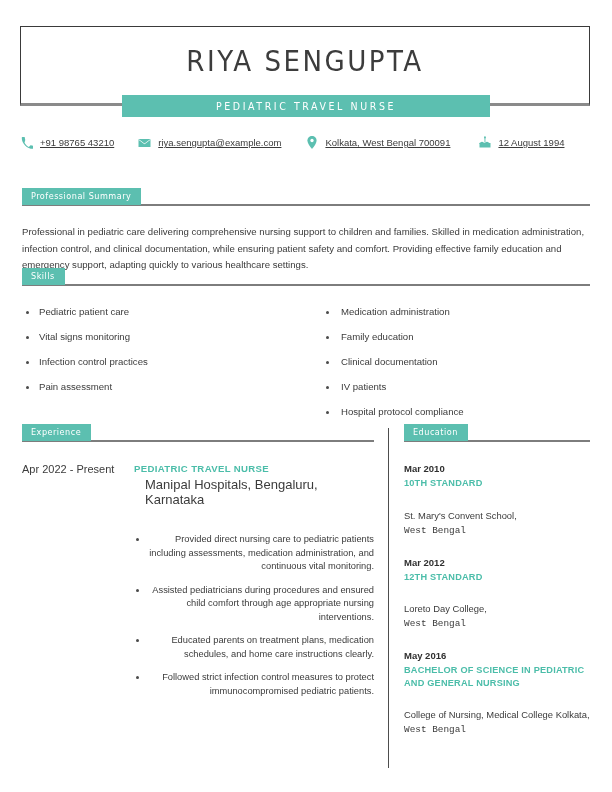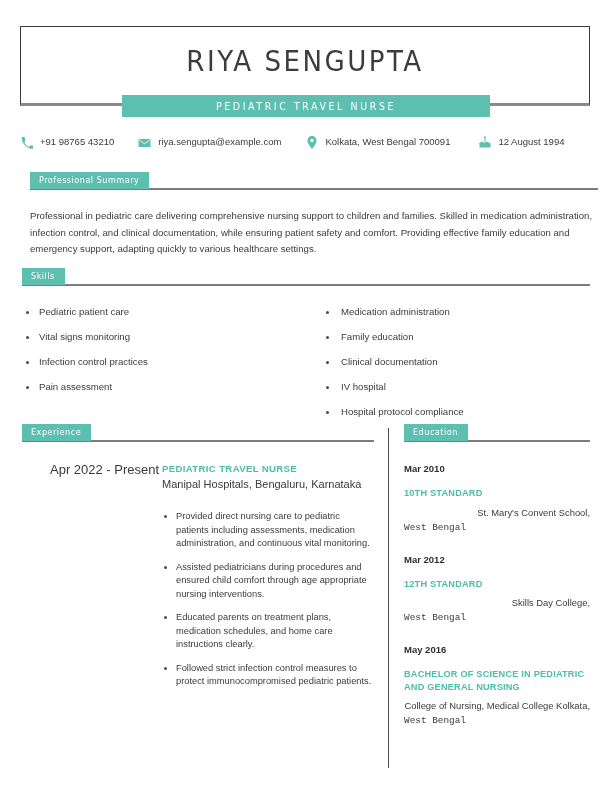--- a/index.html
+++ b/index.html
@@ -74,21 +74,23 @@
     top: 136px;
     width: 572px;
     display: flex;
     align-items: center;
     font-size: 9.5px;
     color: #3b3b3b;
   }
 
   .contact-item {
     display: flex;
+    align-items: center;
     white-space: nowrap;
+    text-decoration: underline;
   }
   .contact-item .ci-icon {
     display: inline-flex;
     align-items: center;
     justify-content: center;
     width: 13px;
     height: 13px;
     margin-right: 7px;
     flex: 0 0 auto;
   }
@@ -121,23 +123,22 @@
     padding: 3px 10px 3px 9px;
     font-family: "DejaVu Sans Condensed", "Liberation Sans", sans-serif;
     line-height: 11px;
     white-space: nowrap;
   }
 
   
   .sec-summary {
     position: absolute;
     left: 22px;
-    top: 172px;
+    top: 188px;
     width: 568px;
-    margin-left: 8px;
   }
   .summary-text {
     margin-top: 18px;
     font-size: 9.6px;
     line-height: 16.5px;
     color: #3b3b3b;
     text-align: left;
   }
 
   
@@ -198,43 +199,44 @@
     background: #4d4d4d;
   }
 
   .exp-entry {
     margin-top: 20px;
     display: flex;
   }
   .exp-dates {
     width: 112px;
     flex: 0 0 112px;
-    font-size: 13px;
+    font-size: 11px;
     line-height: 13px;
     color: #3b3b3b;
     padding-top: 1px;
-    margin-left: 28px;
   }
   .exp-body { flex: 1 1 auto; }
   .exp-title {
     font-size: 9.6px;
     font-weight: bold;
     color: #4bbda9;
     letter-spacing: 0.35px;
     line-height: 13px;
   }
   .exp-company {
-    font-size: 11px;
+    font-size: 13px;
     line-height: 15px;
     color: #3b3b3b;
     margin-top: 2px;
+    margin-left: 11px;
   }
   .exp-bullets {
     list-style: none;
-    margin-top: 18px;
+    margin-top: 26px;
+    text-align: right;
   }
   .exp-bullets li {
     position: relative;
     padding-left: 14px;
     font-size: 9.3px;
     line-height: 13.5px;
     margin-bottom: 10px;
     color: #3b3b3b;
   }
   .exp-bullets li::before {
@@ -255,28 +257,27 @@
     font-weight: bold;
     color: #2f2f2f;
     line-height: 13px;
   }
   .edu-degree {
     font-size: 9.2px;
     font-weight: bold;
     color: #4bbda9;
     letter-spacing: 0.2px;
     line-height: 12.5px;
-    margin-top: 12px;
+    margin-top: 2px;
   }
   .edu-school {
     font-size: 9.4px;
     line-height: 15px;
     color: #3b3b3b;
-    margin-top: 5px;
-    text-align: right;
+    margin-top: 18px;
   }
   .edu-region {
     font-size: 9.4px;
     line-height: 15px;
     color: #3b3b3b;
     font-family: Liberation Mono, monospace;
   }
 </style>
 </head>
 <body>
@@ -362,21 +363,21 @@
           <li>Vital signs monitoring</li>
           <li>Infection control practices</li>
           <li>Pain assessment</li>
         </ul>
       </div>
       <div class="skills-col right">
         <ul>
           <li>Medication administration</li>
           <li>Family education</li>
           <li>Clinical documentation</li>
-          <li>IV hospital</li>
+          <li>IV patients</li>
           <li>Hospital protocol compliance</li>
         </ul>
       </div>
     </div>
   </div>
 
   <div class="col-divider"></div>
 
   <div class="sec-experience">
     <div class="section-head">
@@ -408,21 +409,21 @@
     <div class="edu-entry">
       <div class="edu-date">Mar 2010</div>
       <div class="edu-degree">10TH STANDARD</div>
       <div class="edu-school">St. Mary's Convent School,</div>
       <div class="edu-region">West Bengal</div>
     </div>
 
     <div class="edu-entry">
       <div class="edu-date">Mar 2012</div>
       <div class="edu-degree">12TH STANDARD</div>
-      <div class="edu-school">Skills Day College,</div>
+      <div class="edu-school">Loreto Day College,</div>
       <div class="edu-region">West Bengal</div>
     </div>
 
     <div class="edu-entry">
       <div class="edu-date">May 2016</div>
       <div class="edu-degree">BACHELOR OF SCIENCE IN PEDIATRIC AND GENERAL NURSING</div>
       <div class="edu-school">College of Nursing, Medical College Kolkata,</div>
       <div class="edu-region">West Bengal</div>
     </div>
   </div>

